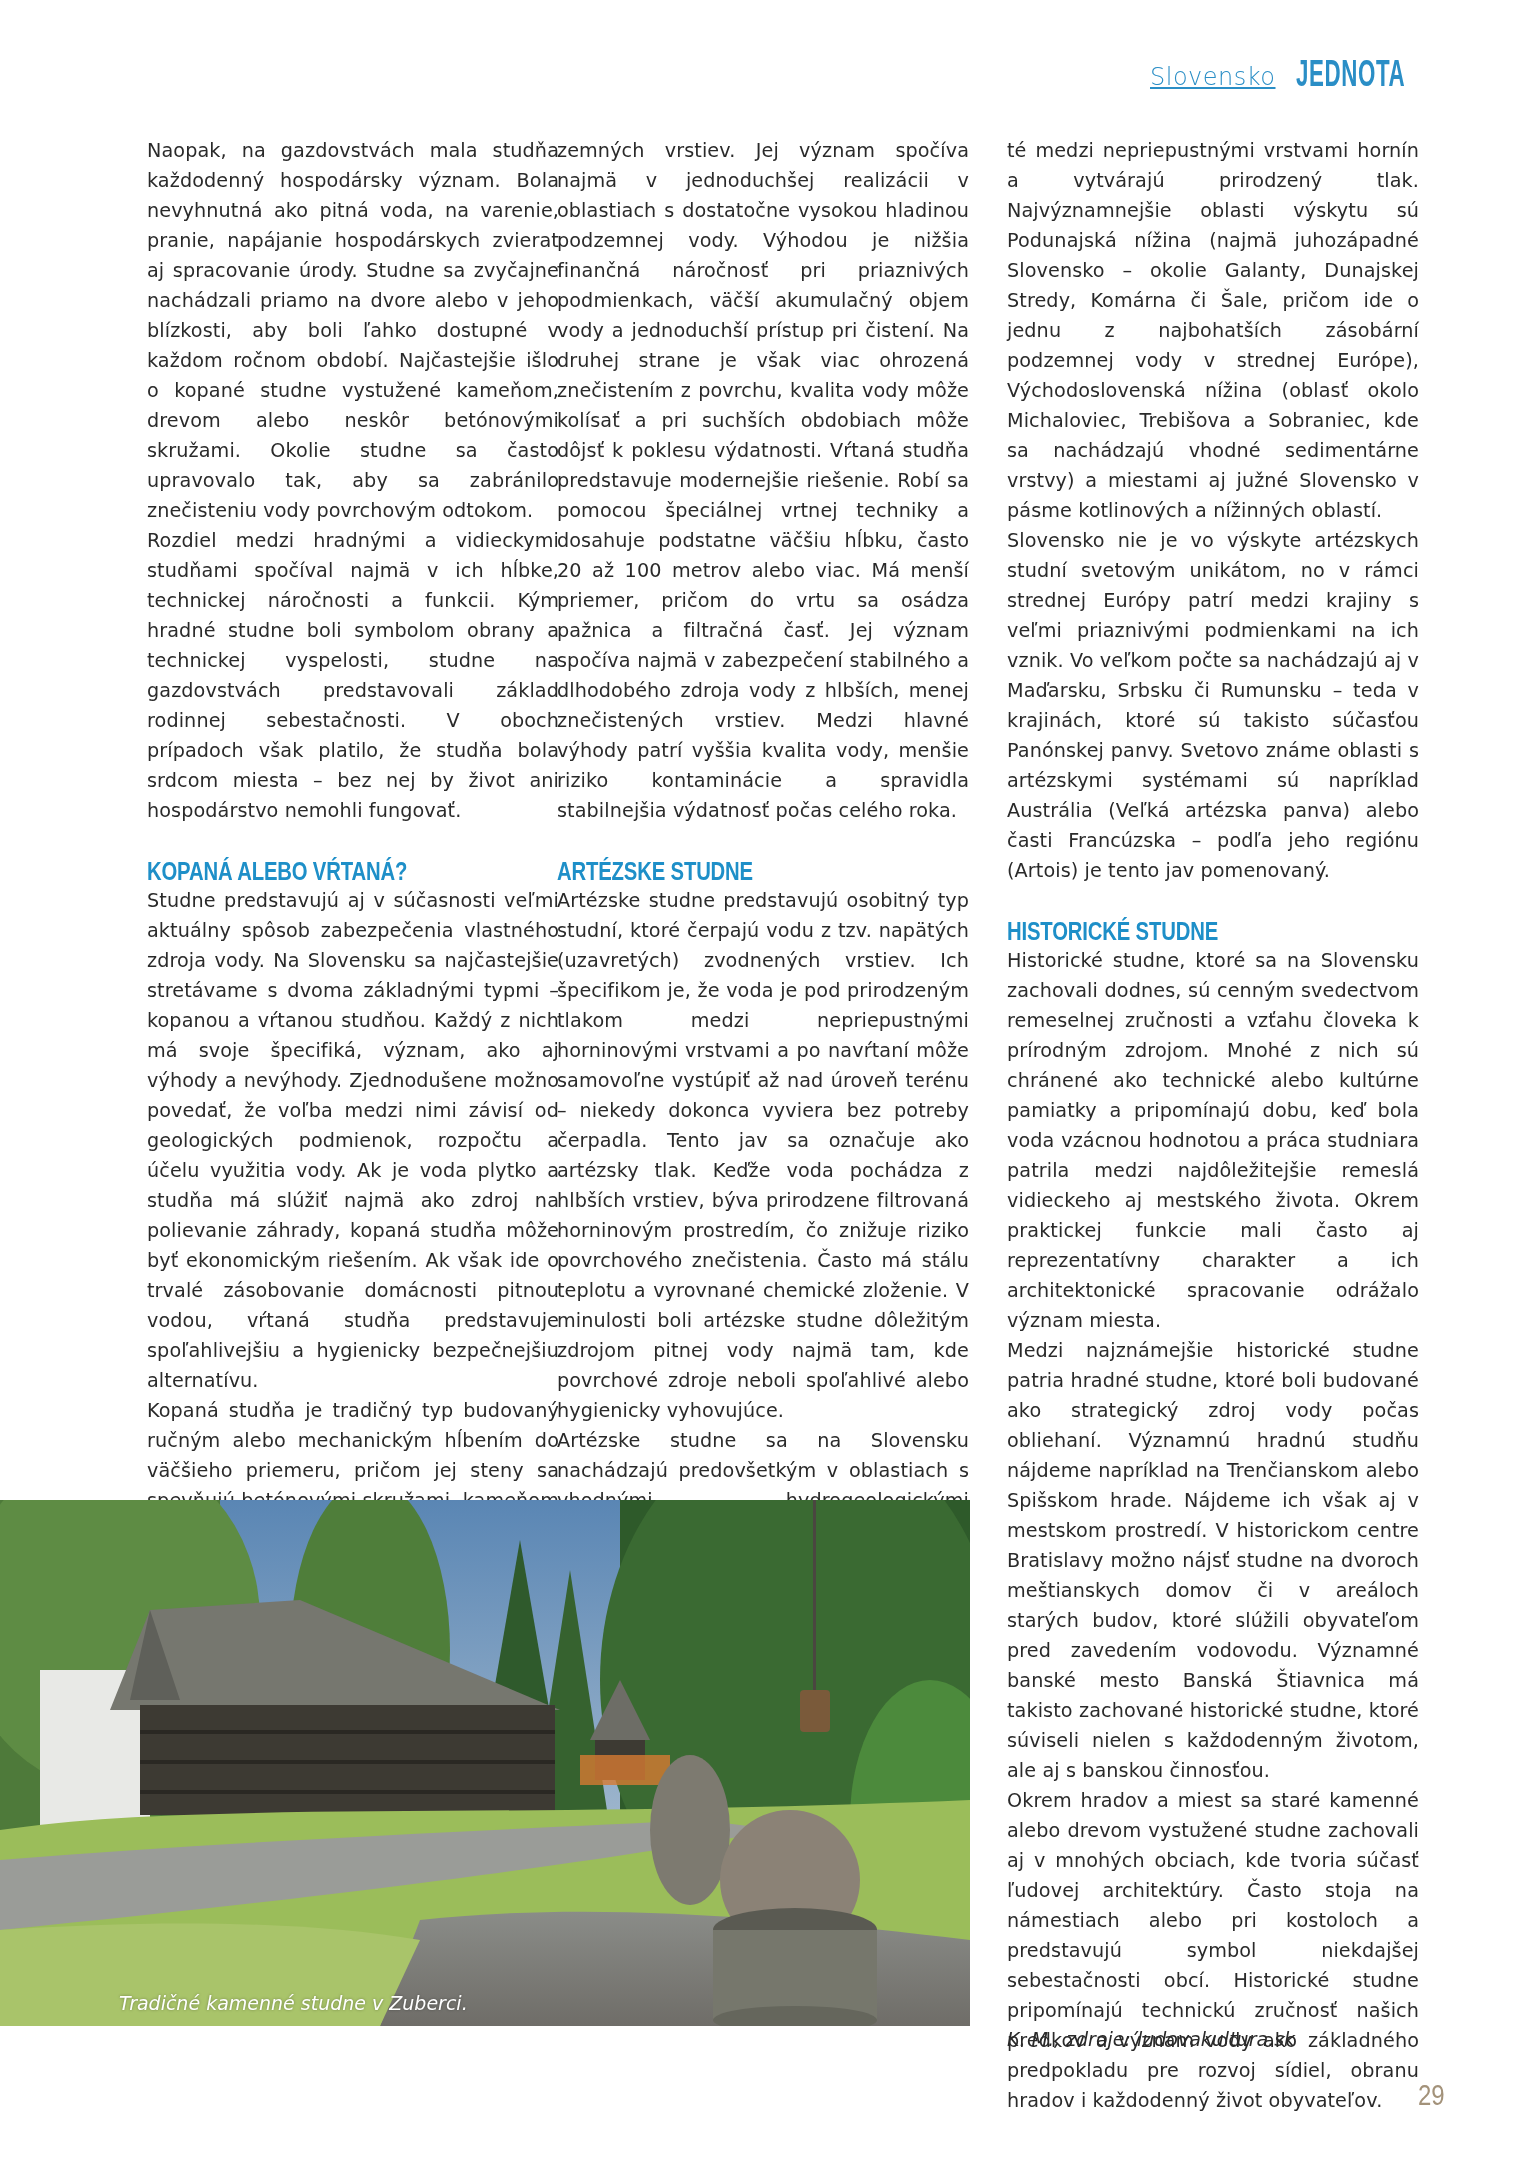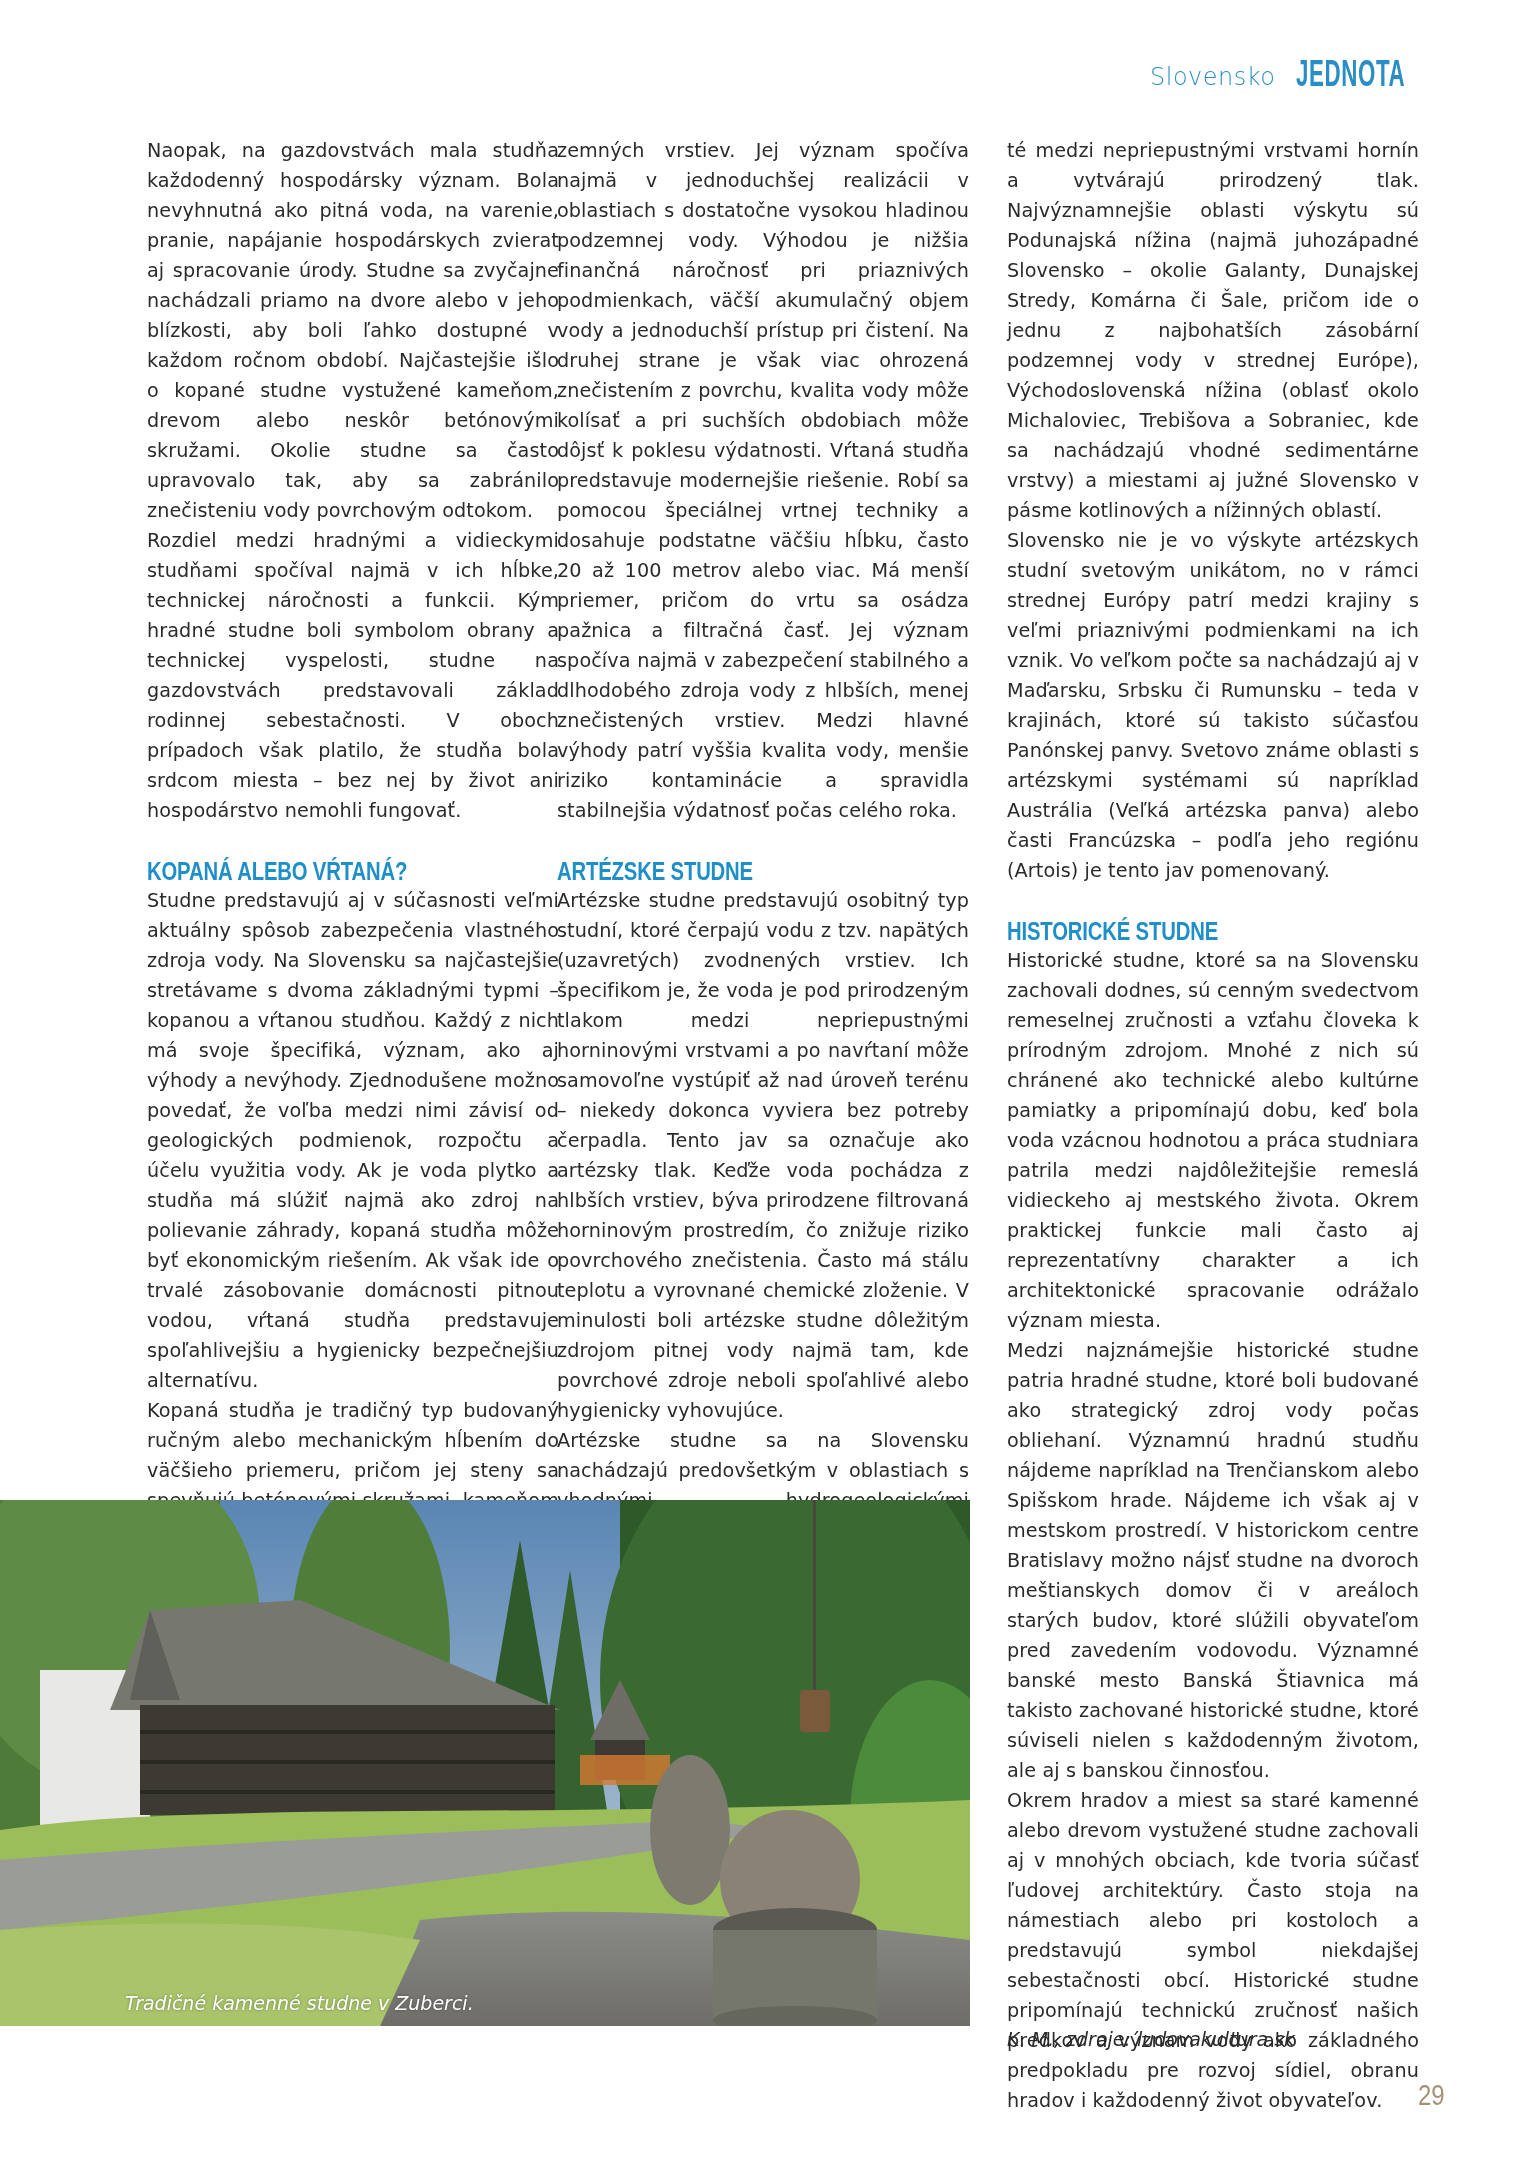--- a/index.html
+++ b/index.html
@@ -8,21 +8,21 @@
     background: #ffffff;
     font-family: "DejaVu Sans", sans-serif;
     color: #2a2a2a;
   }
   .header-logo {
     position: absolute; top: 44px; left: 1150px; width: 290px; height: 48px;
     display: flex; align-items: flex-end; gap: 20px;
   }
   .logo-script {
     font-family: "DejaVu Sans", sans-serif; font-size: 24px; color: #2a8ec6;
-    font-weight: 300; letter-spacing: 0.5px; line-height: 30px;
+    font-weight: 300; letter-spacing: 0.5px; line-height: 30px; text-decoration: underline;
   }
   .logo-word {
     font-family: "Liberation Sans", sans-serif; font-weight: 700;
     font-size: 36px; color: #2a8ec6; line-height: 36px;
     transform: scaleX(0.62); transform-origin: left bottom; letter-spacing: 1px;
   }
   .col {
     position: absolute; top: 136px; width: 412px;
     font-size: 19.2px; line-height: 30px; text-align: justify;
     hyphens: manual; letter-spacing: 0.1px;
@@ -36,21 +36,21 @@
     font-size: 26px; line-height: 30px; color: #1e8fc8; font-weight: 700;
     transform: scaleX(0.78); transform-origin: left center; white-space: nowrap;
     letter-spacing: -0.2px;
   }
   .photo {
     position: absolute; left: 0; top: 1500px; width: 970px; height: 526px;
     overflow: hidden;
   }
   .photo svg { display: block; }
   .caption {
-    position: absolute; left: 125px; top: 1990px; color: #ffffff;
+    position: absolute; left: 119px; top: 1990px; color: #ffffff;
     font-style: italic; font-size: 19px; line-height: 26px;
     text-shadow: 0 0 3px rgba(0,0,0,0.35);
   }
   .credit {
     position: absolute; left: 1007px; width: 412px; top: 2024px;
     text-align: left; font-style: italic; font-size: 19px; line-height: 30px;
     color: #2a2a2a;
   }
   .page-number {
     position: absolute; left: 1418px; top: 2078px;

